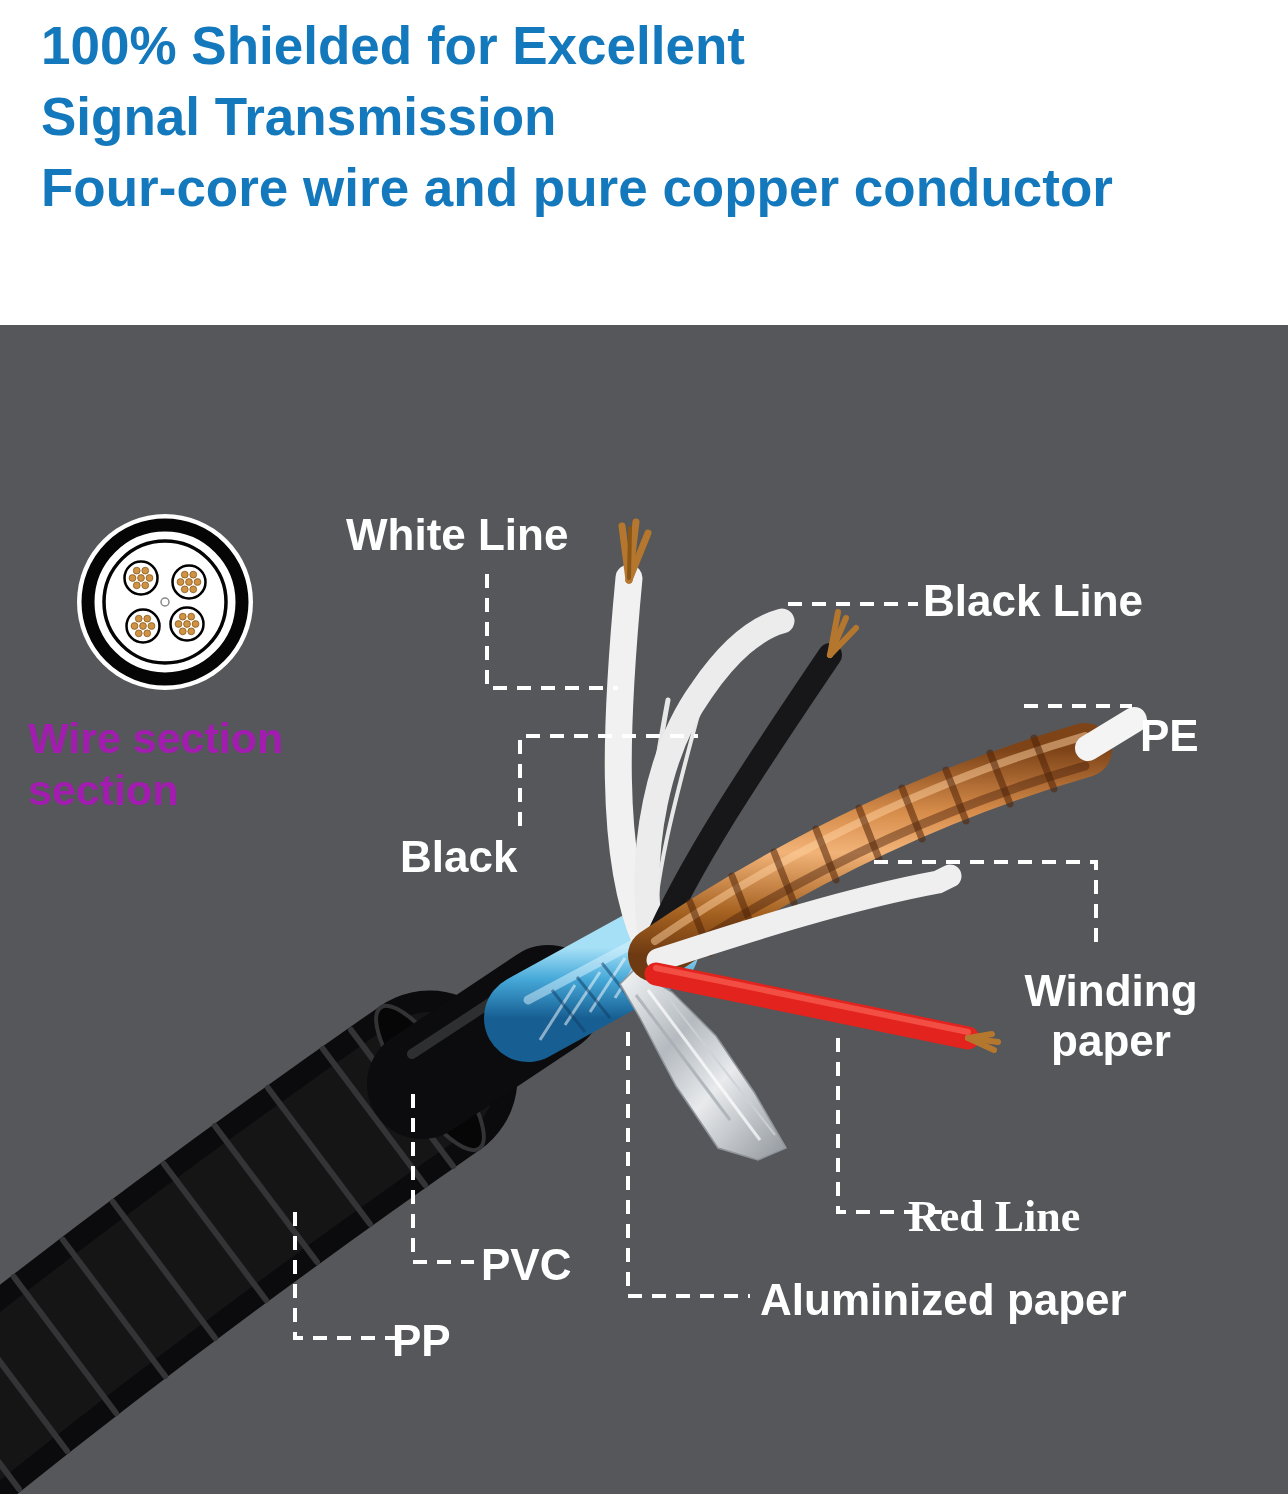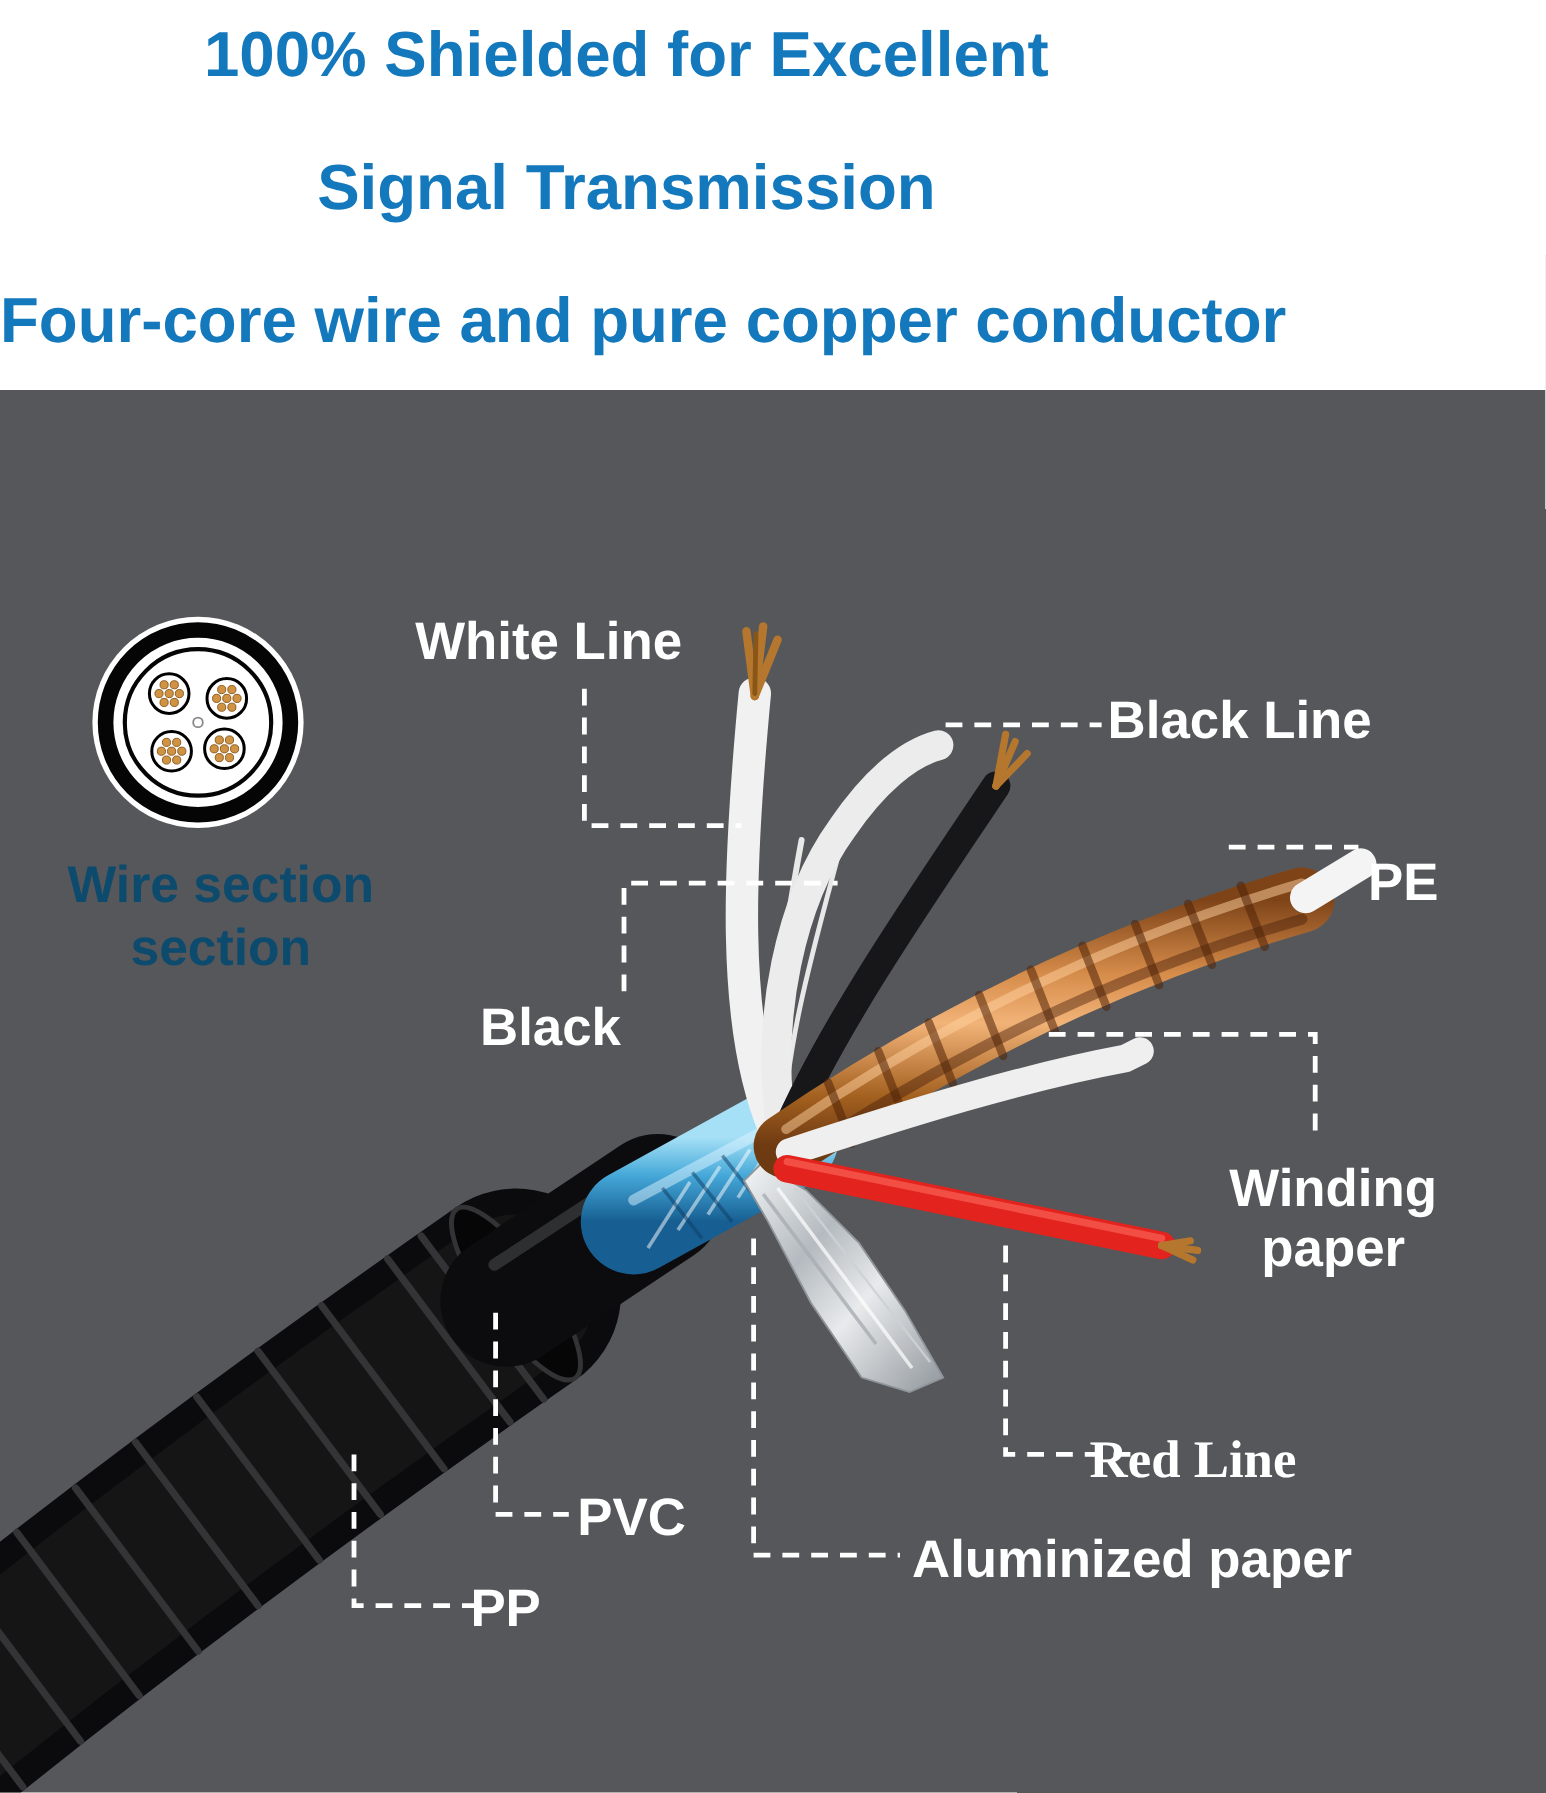--- a/index.html
+++ b/index.html
@@ -1,37 +1,36 @@
 <!DOCTYPE html>
 <html><head>
 <meta charset="utf-8">
 <style>
   html,body{margin:0;padding:0;background:#ffffff;}
   .page{
     position:relative;width:1288px;height:1494px;overflow:hidden;
     background:#ffffff;font-family:"Liberation Sans",sans-serif;
   }
-  .header{position:absolute;top:0;left:0;width:1044px;height:325px;text-align:center;}
+  .header{position:absolute;top:0;left:0;width:1044px;height:325px;text-align:left;padding-left:41px;}
   .title-line{
     color:#1478bd;font-weight:bold;font-size:53px;line-height:71px;
     white-space:nowrap;
-    margin-top:40px;
   }
   .header .title-line:first-child{margin-top:10px;}
   .panel{position:absolute;top:325px;left:0;width:1288px;height:1169px;background:#56575a;}
   .art{position:absolute;top:325px;left:0;width:1288px;height:1169px;}
   .lbl{
     position:absolute;color:#ffffff;font-weight:bold;font-size:44px;line-height:50px;
     white-space:nowrap;z-index:5;
   }
   .lbl.two-line{text-align:center;white-space:normal;width:214px;}
   .lbl.two-line span{display:block;}
   .caption{
-    position:absolute;left:28px;top:712px;width:312px;text-align:center;
-    color:#0c4a6e;font-weight:bold;font-size:43px;line-height:52px;z-index:5;
+    position:absolute;left:28px;top:712px;width:312px;text-align:left;
+    color:#a21caf;font-weight:bold;font-size:43px;line-height:52px;z-index:5;
   }
   .caption span{display:block;}
 </style>
 </head>
 <body>
 
 <div class="page">
 
   <div class="header">
     <div class="title-line">100% Shielded for Excellent</div>

